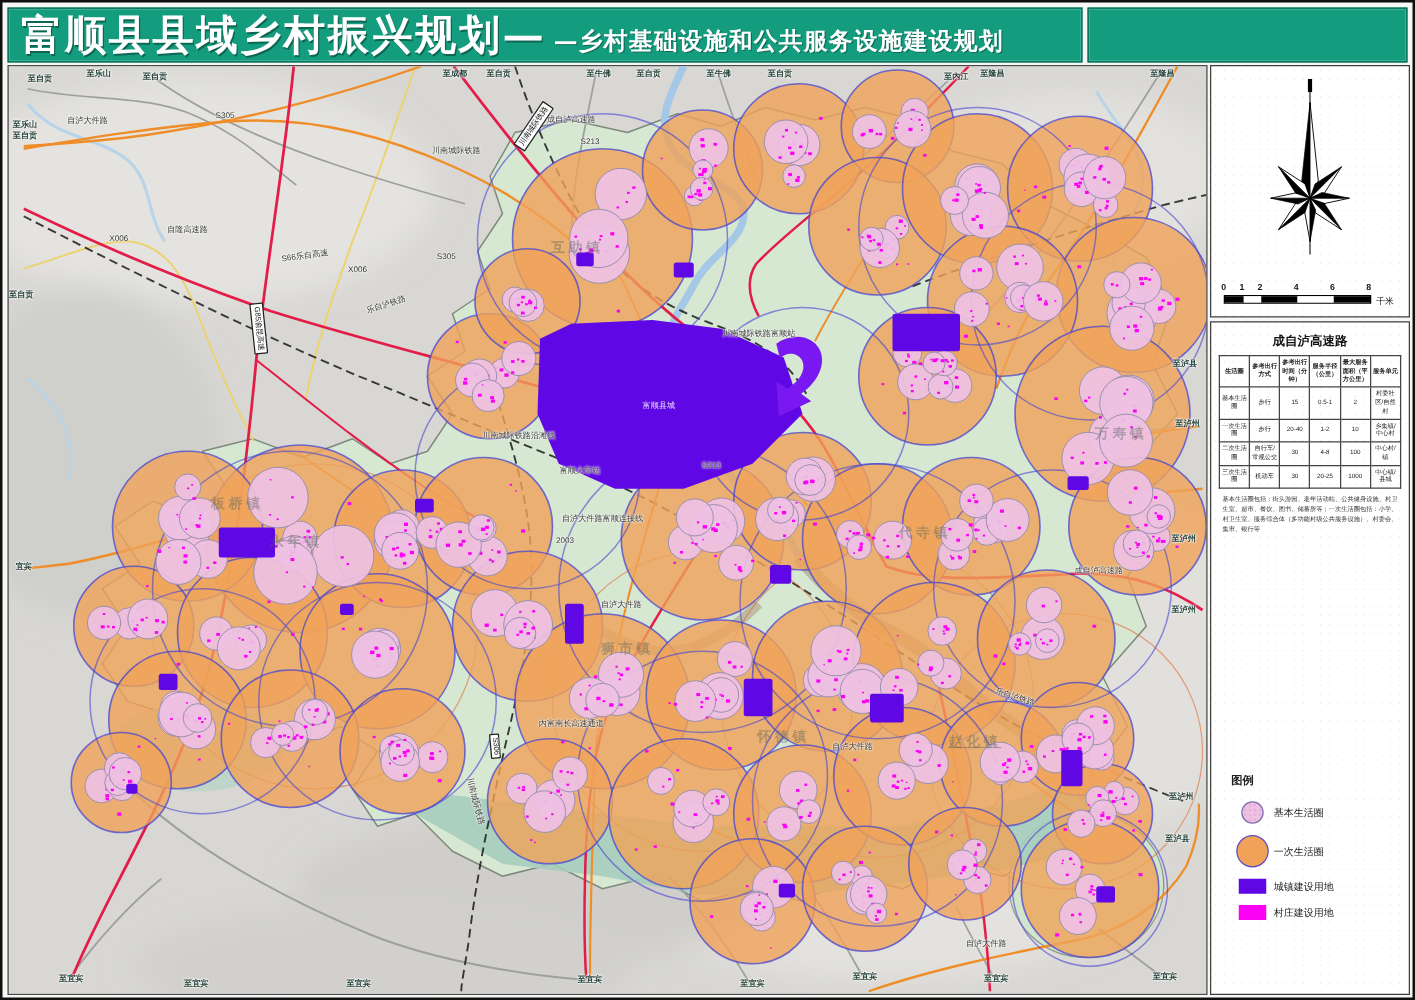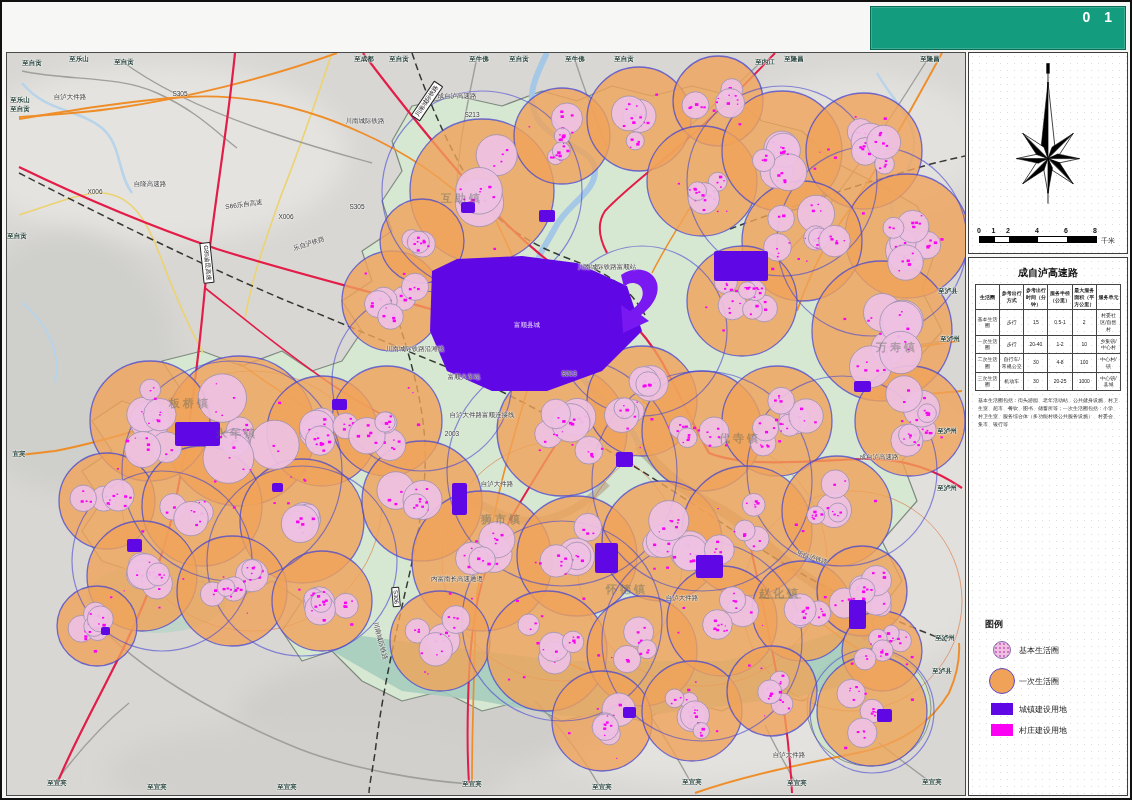--- a/index.html
+++ b/index.html
@@ -51,22 +51,25 @@
   .legend-item .sw{flex:0 0 34px;display:flex;justify-content:center;}
   .legend-item .lab{font-size:8px;color:#222;}
   .sw-circle{border-radius:50%;border:1px solid #7f6fae;}
   .sw-square{width:22px;height:12px;}
 </style>
 </head>
 <body>
 
 <div class="poster">
 
+  <div class="hdr hdr-left">
+    <span class="title-main">富顺县县域乡村振兴规划—</span>
+    <span class="title-sub">—乡村基础设施和公共服务设施建设规划</span>
+  </div>
   <div class="hdr hdr-right">
-    <div class="sheet-no">0 1</div>
   </div>
 
   <div class="map">
     <svg id="map-svg" width="958" height="742" viewBox="0 0 958 742">
       <defs>
           <filter id="soft">
             <feGaussianBlur stdDeviation="12"></feGaussianBlur>
           </filter>
         </defs>
       <g id="g-terrain">
@@ -1469,21 +1472,21 @@
         <div class="lbl bx" style="left: 200px; top: 210px; --r: 84deg;">G85渝昆高速</div>
         <div class="lbl bx" style="left: 420px; top: 48px; --r: -56deg;">川南城际铁路</div>
         <div class="lbl bx" style="left: 389px; top: 544px; --r: 85deg;">S306</div>
         <div class="lbl f" style="left: 427px; top: 145px; margin-left: 28px;">互助镇</div>
         <div class="lbl f" style="left: 183px; top: 350px;">板桥镇</div>
         <div class="lbl f" style="left: 230px; top: 380px;">永年镇</div>
         <div class="lbl f" style="left: 495px; top: 466px;">狮市镇</div>
         <div class="lbl f" style="left: 773px; top: 540px; text-decoration: underline;">赵化镇</div>
         <div class="lbl f" style="left: 890px; top: 294px;">万寿镇</div>
         <div class="lbl f" style="left: 620px; top: 536px;">怀德镇</div>
-        <div class="lbl f" style="left: 733px; top: 385px;">代寺镇</div>
+        <div class="lbl f" style="left: 733px; top: 373px;">代寺镇</div>
         <div class="lbl st" style="left: 520px; top: 272px;">富顺县城</div>
       </div>
   </div>
 
   <div class="sidebar">
     <div class="panel panel-compass">
       <svg id="compass" width="110" height="152" viewBox="0 0 100 145" style="display:block;margin:6px auto 0">
           <rect x="48.4" y="4" width="3.2" height="10" fill="#000"></rect>
           <line x1="50" y1="14" x2="50" y2="138" stroke="#000" stroke-width="0.8"></line>
           <polygon points="50,22 50,95 43.64950320197604,81.85347230565091" fill="#000" stroke="#000" stroke-width="0.5"></polygon>

